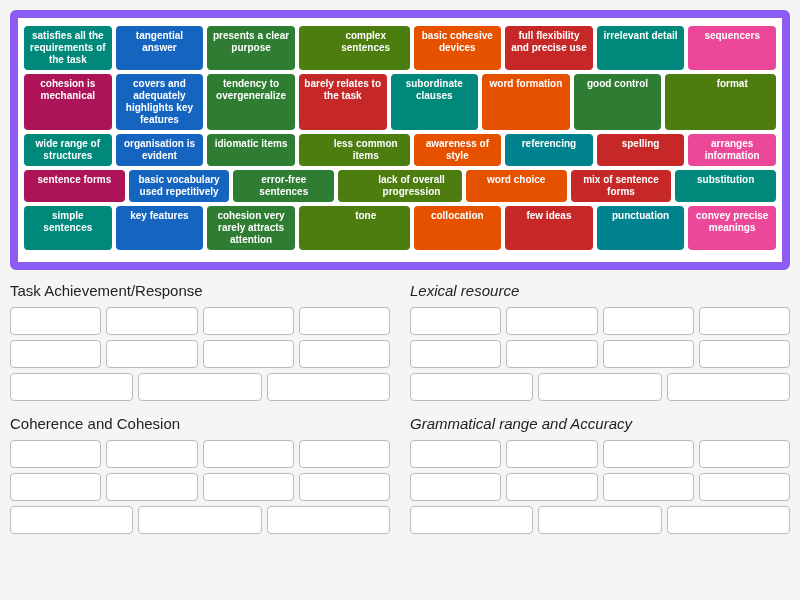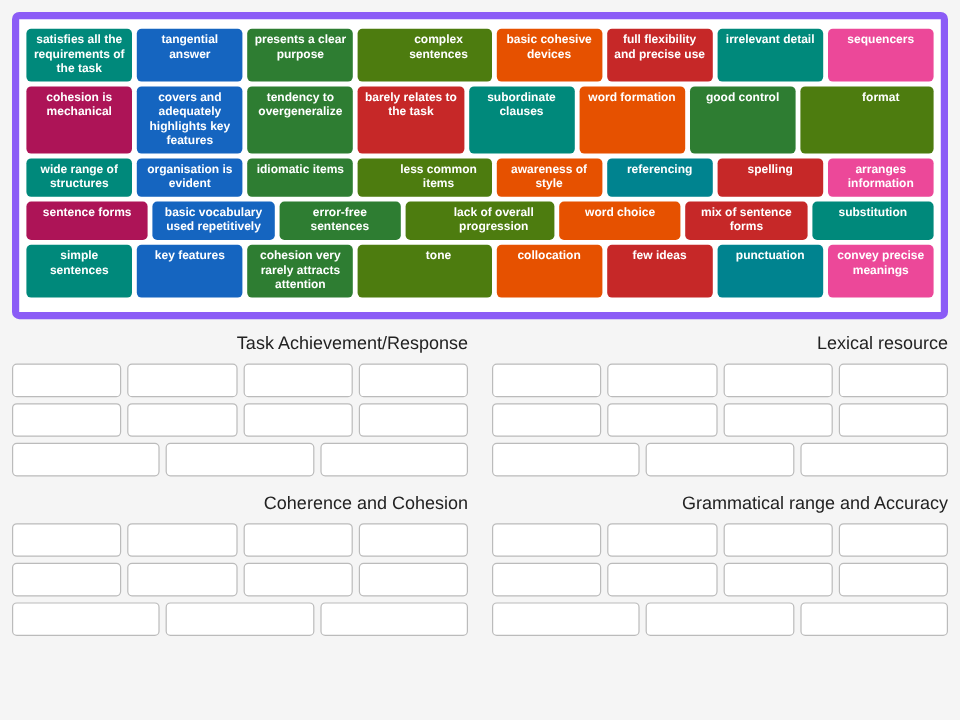--- a/index.html
+++ b/index.html
@@ -12,21 +12,21 @@
     }
 
     .main-container {
       width: 780px;
       margin: 10px auto;
     }
 
     
     .tiles-area {
       background: white;
-      border: 6px solid #8b5cf6;
+      border: 8px solid #8b5cf6;
       border-radius: 6px;
       padding: 8px 6px;
       margin-bottom: 12px;
     }
 
     .tiles-row {
       display: flex;
       flex-wrap: nowrap;
       gap: 4px;
       margin-bottom: 4px;
@@ -65,21 +65,21 @@
       margin-top: 4px;
     }
 
     .drop-section {
       flex: 1;
     }
 
     .section-title {
       font-size: 15px;
       font-weight: normal;
-      text-align: right;
+      text-align: left;
       margin-bottom: 8px;
       color: #222;
     }
 
     .drop-rows {
       display: flex;
       flex-direction: column;
       gap: 5px;
     }
 
@@ -195,21 +195,21 @@
               <div class="drop-box"></div>
             </div>
             <div class="drop-row">
               <div class="drop-box"></div>
               <div class="drop-box"></div>
               <div class="drop-box"></div>
             </div>
           </div>
         </div>
       </div>
-      <div style="flex: 1 1 0%; display: flex; flex-direction: column; gap: 14px;">
+      <div style="flex: 1 1 0%; display: flex; flex-direction: column; gap: 14px; font-style: italic;">
         <div class="drop-section">
           <div class="section-title">Lexical resource</div>
           <div class="drop-rows">
             <div class="drop-row">
               <div class="drop-box"></div>
               <div class="drop-box"></div>
               <div class="drop-box"></div>
               <div class="drop-box"></div>
             </div>
             <div class="drop-row">

